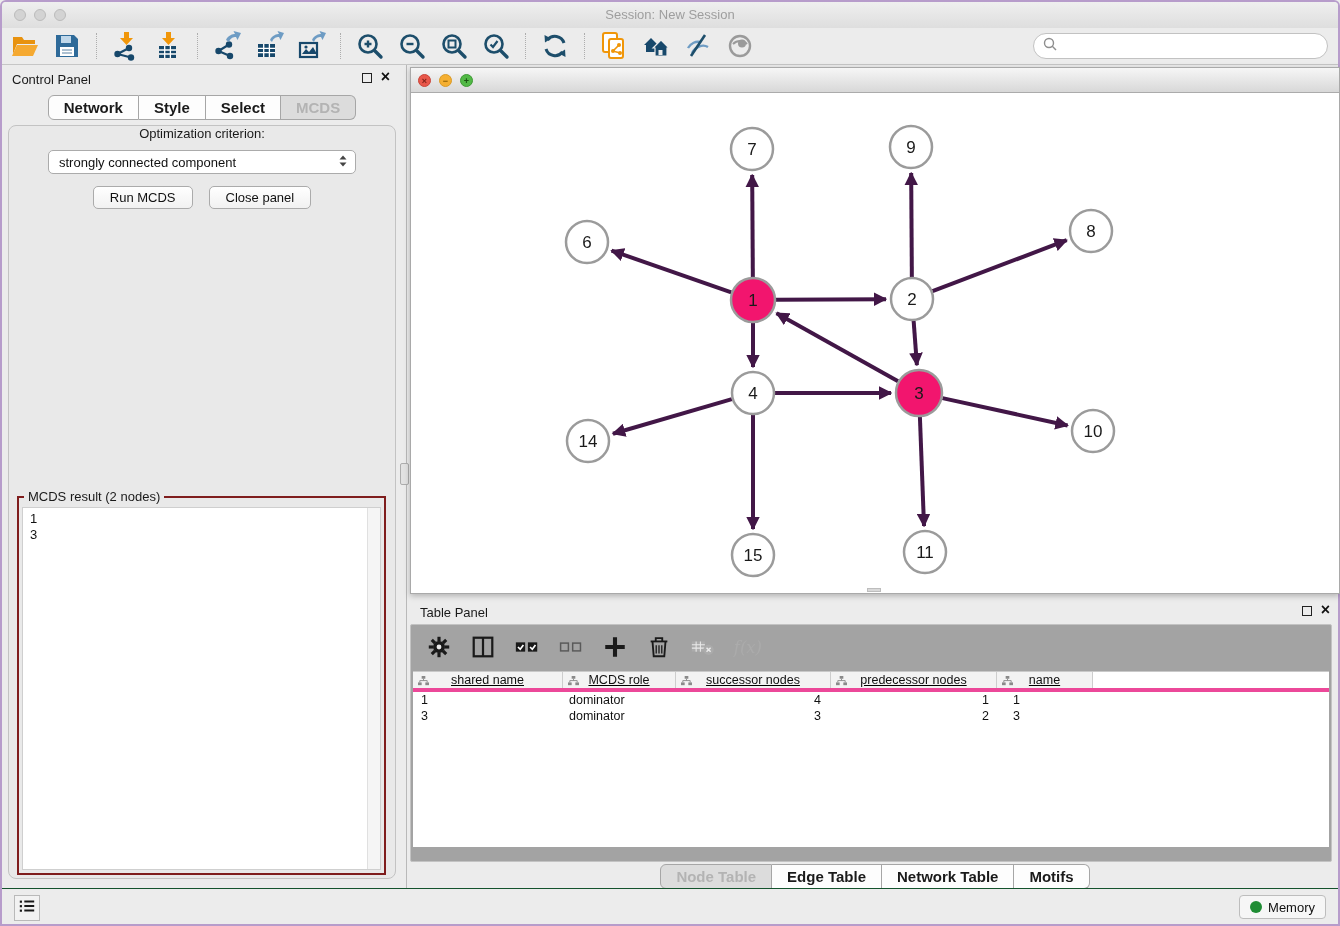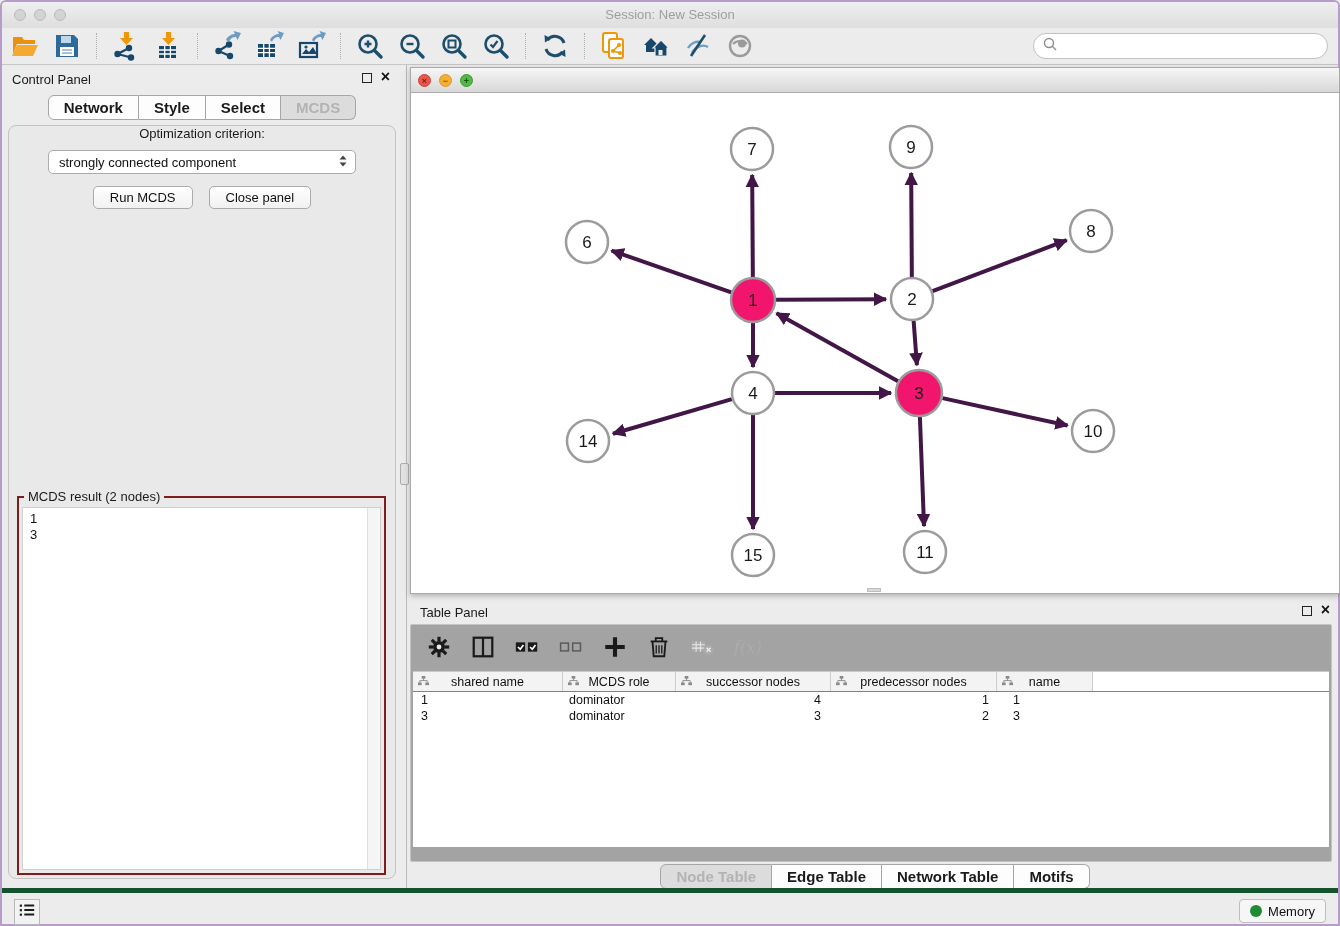--- a/index.html
+++ b/index.html
@@ -82,36 +82,36 @@
     background:#D9D9D9; border:1px solid #BDBDBD; }
   
   .table-panel { position:absolute; left:408px; top:534px; width:930px; height:293px; }
   .tp-container { position:absolute; left:0; top:25px; right:8px; height:238px;
     background:#a3a3a3; border:1px solid #C3C3C3; border-radius:2px; }
   .tp-toolbar { position:absolute; left:0; top:0; width:100%; height:44px;
     display:flex; align-items:center; gap:16px; padding-left:14px; }
   .tp-icon { width:28px; height:28px; display:flex; align-items:center; justify-content:center; cursor:default; }
   .tp-table { position:absolute; left:2px; top:46px; right:2px; bottom:14px; background:#fff;
     border-top:1px solid #C9C9C9; overflow:hidden; }
-  .thead { display:flex; height:20px; border-bottom:1px solid #ec4899; }
+  .thead { display:flex; height:20px; border-bottom:4px solid #ec4899;text-decoration:underline; }
   .th { position:relative; background:#F3F3F3; border-right:1px solid #CDCDCD;
     display:flex; align-items:center; justify-content:center; font-size:12.5px; color:#111; cursor:default; }
   .th svg { position:absolute; left:5px; top:4px; }
   .tr { display:flex; height:16px; }
   .td { font-size:12.5px; color:#111; line-height:16px; white-space:nowrap; overflow:hidden; cursor:default; }
   .col0 { width:150px; } .col1 { width:113px; } .col2 { width:155px; } .col3 { width:166px; } .col4 { width:96px; }
   .td.col0 { padding-left:8px; }
   .td.col1 { padding-left:6px; }
   .td.col2 { text-align:right; padding-right:10px; }
   .td.col3 { text-align:right; padding-right:8px; }
   .td.col4 { padding-left:16px; }
   .tp-tabs { position:absolute; left:0; bottom:3px; width:100%; display:flex; justify-content:center; }
   
   .statusbar { position:absolute; left:0; bottom:0; width:100%; height:36px;
-    background:#ECECEC; border-top:5px solid #14532d; }
+    background:#ECECEC; border-top:1px solid #14532d; }
   .list-btn { position:absolute; left:12px; top:6px; width:26px; height:26px;
     background:#F2F2F2; border:1px solid #B9B9B9; display:flex; align-items:center; justify-content:center; cursor:default; }
   .memory-btn { position:absolute; right:12px; top:6px; height:24px;
     background:#F6F6F6; border:1px solid #BDBDBD; border-radius:4px;
     display:flex; align-items:center; gap:6px; padding:0 10px; font-size:13px; color:#111; cursor:default; }
   .mem-dot { width:12px; height:12px; border-radius:50%; background:#1F8C34; }
 </style>
 </head>
 <body>
 

